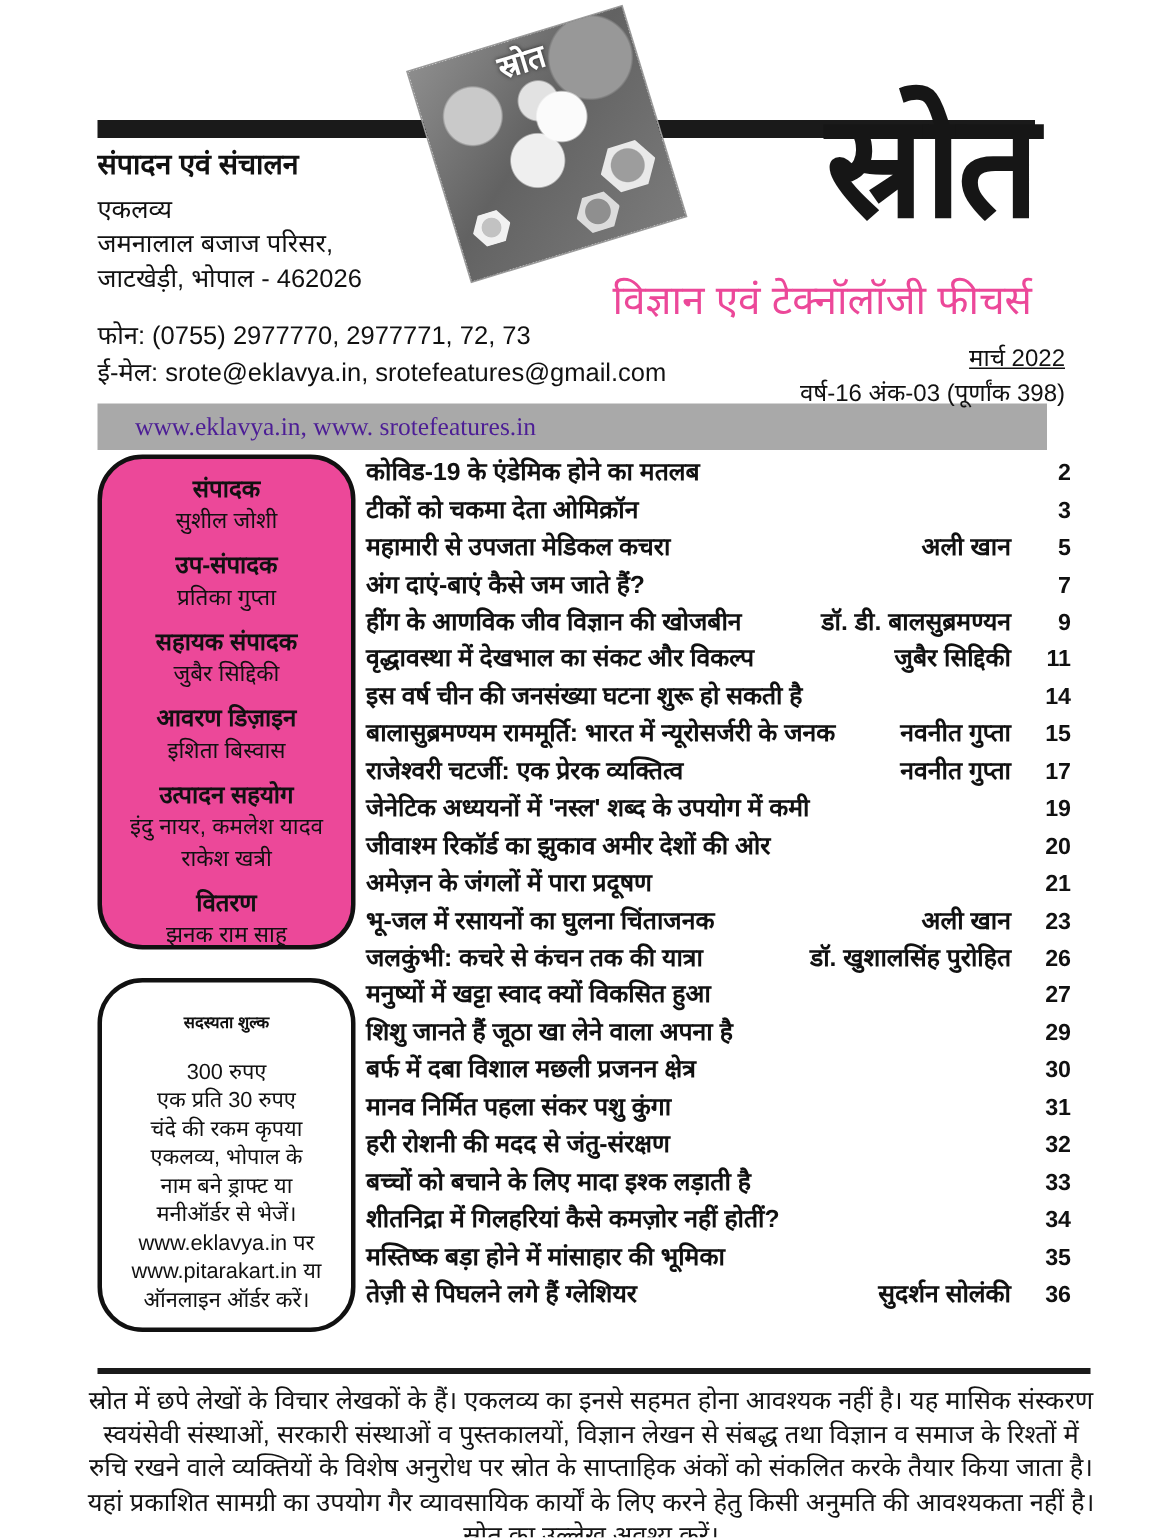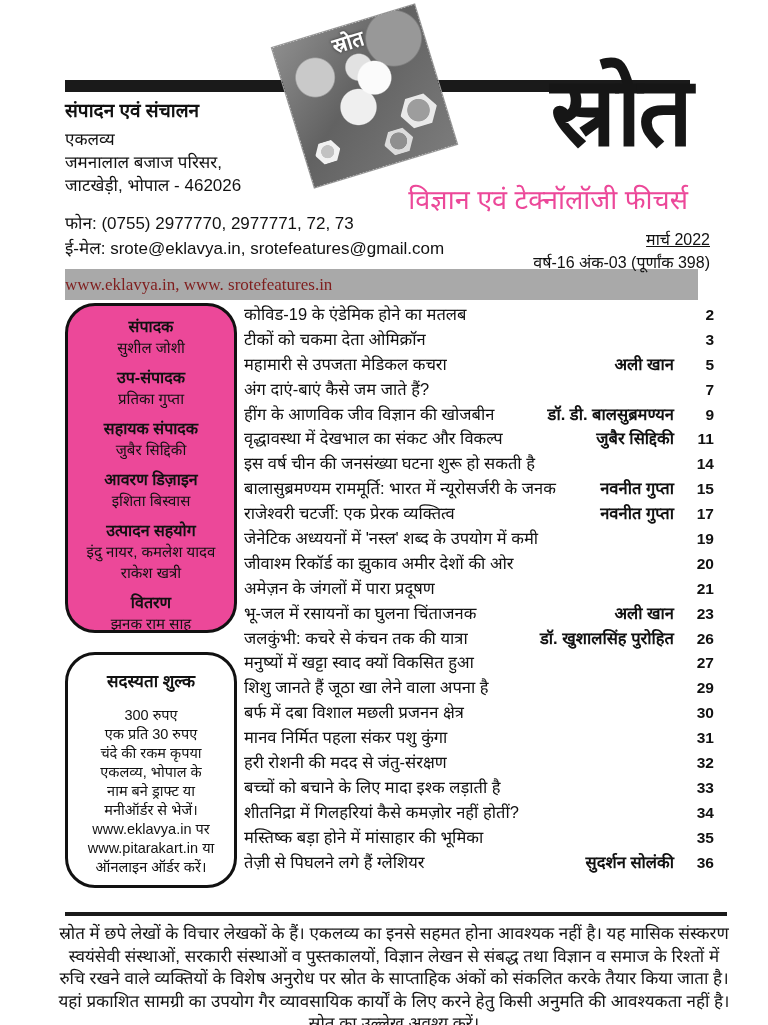--- a/index.html
+++ b/index.html
@@ -43,42 +43,42 @@
   
   .masthead{position:absolute;right:0;top:0;width:768px;height:265px;z-index:3;pointer-events:none;}
   .logo{position:absolute;right:78px;top:62px;font-size:96px;line-height:100px;font-weight:bold;
     letter-spacing:-3px;color:#161616;}
   .tagline{position:absolute;right:80px;top:184px;font-size:27px;line-height:32px;color:#ec4899;}
   .issue-date{position:absolute;right:58px;top:230px;font-size:16px;line-height:20px;text-decoration:underline;}
   .issue-info{position:absolute;right:58px;top:253px;font-size:16px;line-height:20px;}
 
   
   .web-bar{position:absolute;left:65px;top:269px;width:633px;height:31px;background:#a9a9a9;z-index:1;
-    font-family:"Liberation Serif","DejaVu Serif",serif;font-size:17px;color:#7f1d1d;
-    line-height:31px;padding-left:0;box-sizing:border-box;}
+    font-family:"Liberation Serif","DejaVu Serif",serif;font-size:17px;color:#4c1d95;
+    line-height:31px;padding-left:25px;box-sizing:border-box;}
 
   
   .staff-box{position:absolute;left:65px;top:303px;width:172px;height:330px;background:#ec4899;
     border:3.5px solid #111;border-radius:30px;box-sizing:border-box;text-align:center;
     padding-top:10px;z-index:2;overflow:hidden;}
   .staff-section{margin-bottom:0;}
   .role{font-weight:bold;font-size:16px;line-height:21px;margin-top:9px;}
   .staff-section:first-child .role{margin-top:0;}
   .name{font-size:15px;line-height:21px;}
 
   .sub-box{position:absolute;left:65px;top:652px;width:172px;height:236px;background:#fff;
     border:3.5px solid #111;border-radius:30px;box-sizing:border-box;text-align:center;
     padding-top:16px;z-index:2;overflow:hidden;}
-  .sub-heading{font-weight:bold;font-size:17px;line-height:22px;margin-bottom:13px;}
+  .sub-heading{font-weight:bold;font-size:11px;line-height:22px;margin-bottom:13px;}
   .sub-line{font-size:14.5px;line-height:19px;}
 
   
   .toc{position:absolute;left:244px;top:302px;width:470px;z-index:2;}
   .toc-row{display:flex;align-items:baseline;height:24.9px;}
-  .toc-title{font-weight:normal;font-size:16.5px;white-space:nowrap;}
+  .toc-title{font-weight:bold;font-size:16.5px;white-space:nowrap;}
   .toc-author{flex:1;text-align:right;font-weight:bold;font-size:16.5px;padding-right:13px;white-space:nowrap;}
   .toc-page{width:27px;text-align:right;font-weight:bold;font-size:15.5px;}
 
   
   .footer-rule{position:absolute;left:65px;top:912px;width:662px;height:4px;background:#1a1a1a;}
   .footer-text{position:absolute;left:56px;top:923px;width:676px;text-align:center;
     font-size:17px;line-height:22.5px;color:#141414;}
 </style>
 </head>
 <body>

